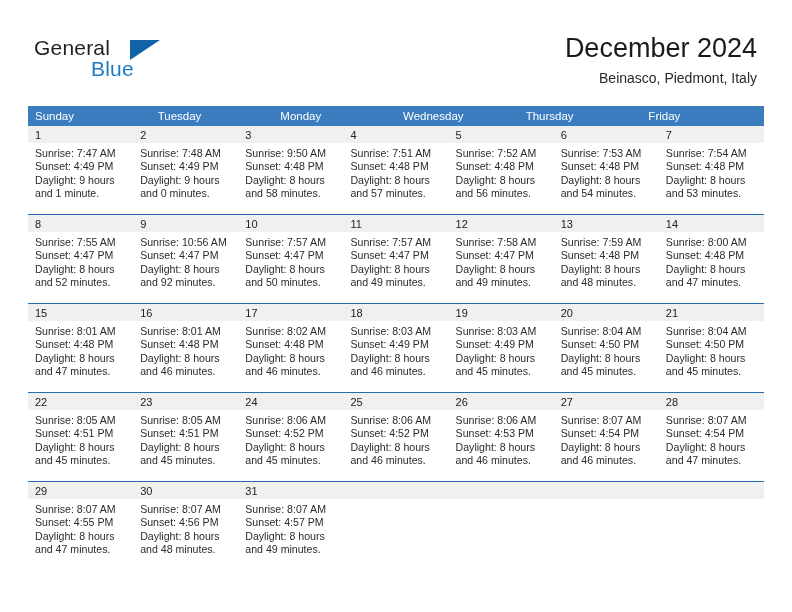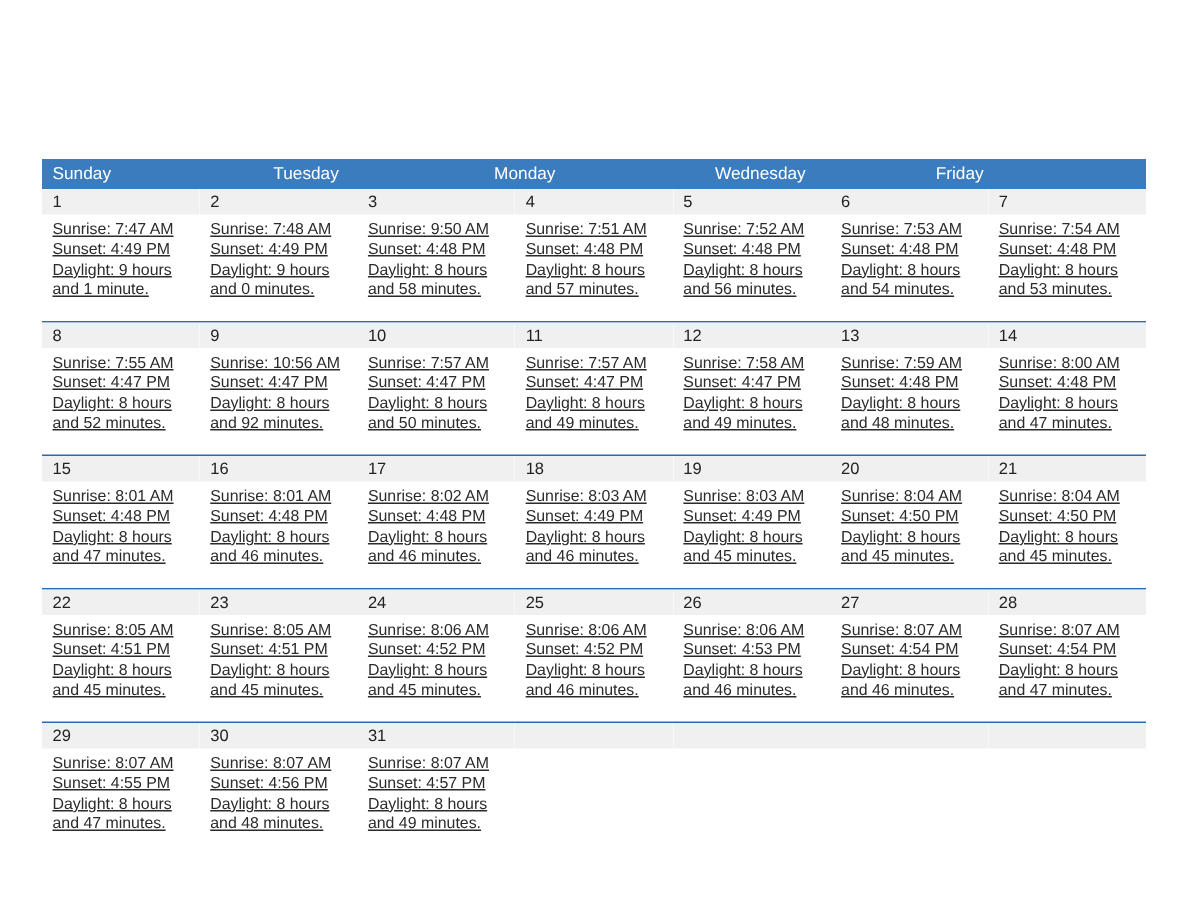--- a/index.html
+++ b/index.html
@@ -130,37 +130,51 @@
     font-size: 11px;
     line-height: 14px;
     color: #222222;
   }
   .daycell.empty .daynum-band { color: transparent; }
   .details {
     padding: 4px 6px 6px 7px;
     font-size: 10.6px;
     line-height: 13.4px;
     color: #2b2b2b;
-    text-decoration: underline;
   }
   .details div { white-space: nowrap; }
 </style>
 </head>
 <body>
 
 <div class="page">
 
+  <div class="header">
+
+    <div class="brand">
+      <span class="brand-general">General</span>
+      <span class="brand-tri"></span>
+      <span class="brand-blue">Blue</span>
+    </div>
+
+    <div class="title-block">
+      <div class="cal-title">December 2024</div>
+      <div class="cal-subtitle">Beinasco, Piedmont, Italy</div>
+    </div>
+
+  </div>
 
   <div class="calendar">
 
     <div class="weekday-row">
       <div class="weekday">Sunday</div>
       <div class="weekday">Tuesday</div>
       <div class="weekday">Monday</div>
       <div class="weekday">Wednesday</div>
+      <div class="weekday">Thursday</div>
       <div class="weekday">Friday</div>
     </div>
 
     <div class="week-row first">
       <div class="daycell">
         <div class="daynum-band">1</div>
         <div class="details">
           <div>Sunrise: 7:47 AM</div>
           <div>Sunset: 4:49 PM</div>
           <div>Daylight: 9 hours</div>

